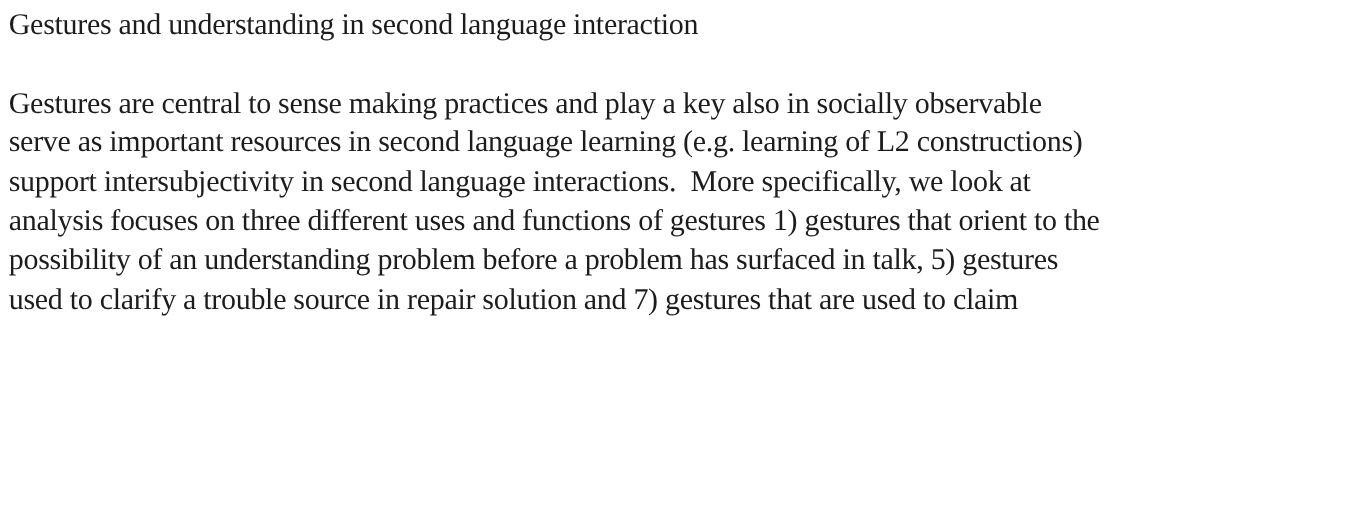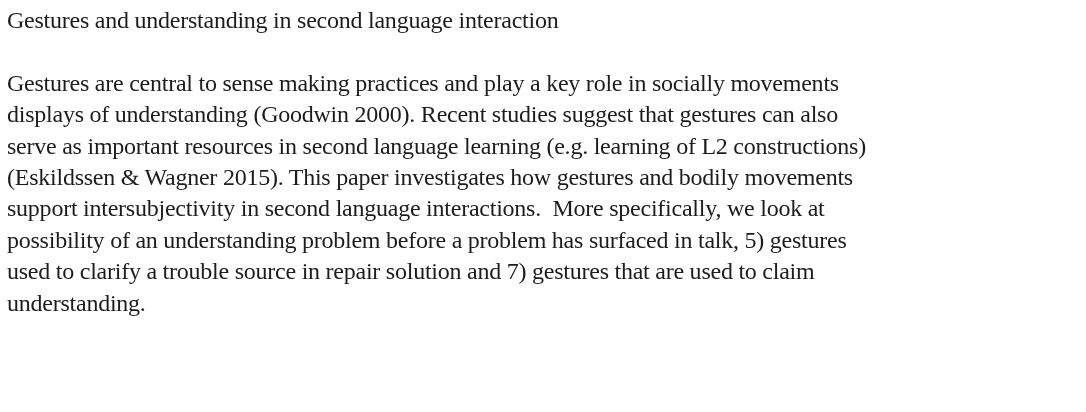--- a/index.html
+++ b/index.html
@@ -36,22 +36,20 @@
 </style>
 </head>
 <body>
 
 <main class="page" style="color: rgb(28, 28, 28); background: rgb(255, 255, 255);">
   <div class="title-line">Gestures and understanding in second language interaction</div>
 
   <div class="blank-line"></div>
 
   <div>
-      <div class="para-line">Gestures are central to sense making practices and play a key role in socially movements</div>
-      <div class="para-line">displays of understanding (Goodwin 2000). Recent studies suggest that gestures can also</div>
+      <div class="para-line">Gestures are central to sense making practices and play a key also in socially observable</div>
       <div class="para-line">serve as important resources in second language learning (e.g. learning of L2 constructions)</div>
-      <div class="para-line">(Eskildssen &amp; Wagner 2015). This paper investigates how gestures and bodily movements</div>
       <div class="para-line">support intersubjectivity in second language interactions.  More specifically, we look at</div>
+      <div class="para-line">analysis focuses on three different uses and functions of gestures 1) gestures that orient to the</div>
       <div class="para-line">possibility of an understanding problem before a problem has surfaced in talk, 5) gestures</div>
       <div class="para-line">used to clarify a trouble source in repair solution and 7) gestures that are used to claim</div>
-      <div class="para-line">understanding.</div>
     </div>
 </main>
 
 </body></html>

